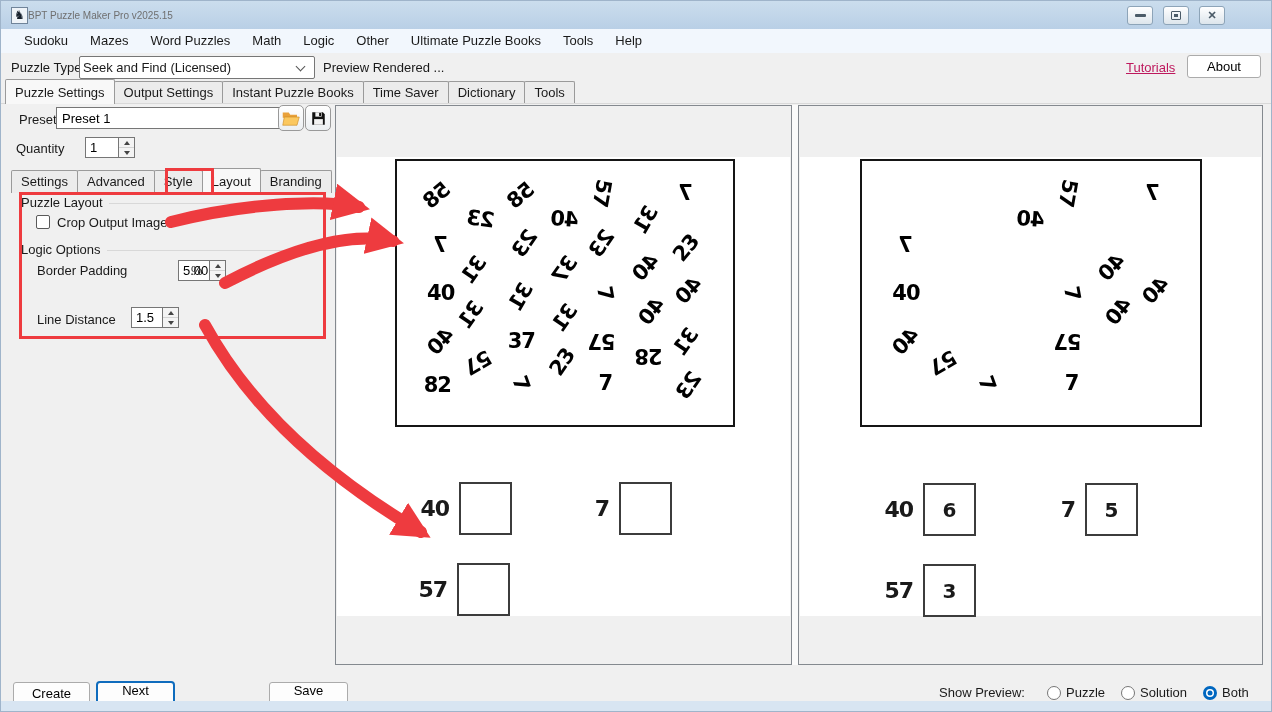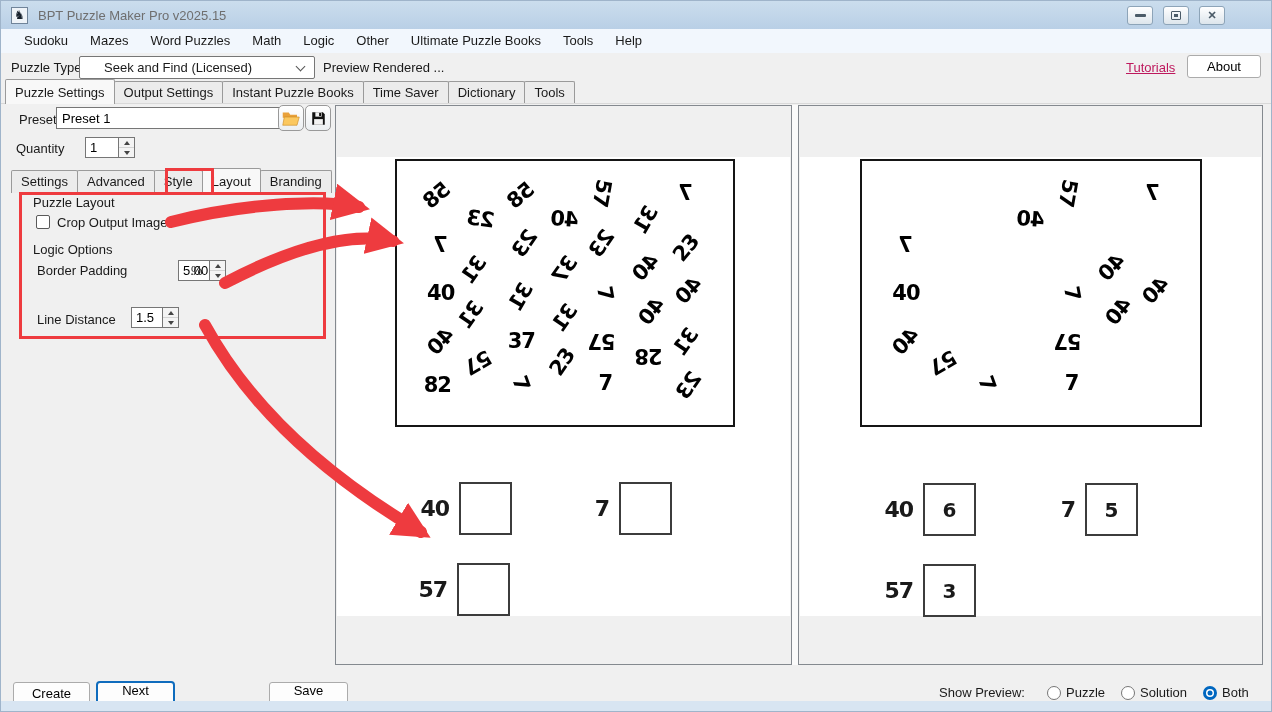--- a/index.html
+++ b/index.html
@@ -6,40 +6,40 @@
   html,body { width:1272px; height:712px; }
   body { font-family:"Liberation Sans",sans-serif; font-size:13px; color:#1a1a1a; }
   .window { position:relative; width:1272px; height:712px; background:#f0f0f0;
             border:1px solid #9fb4ca; overflow:hidden; }
 
   
   .titlebar { position:absolute; left:0; top:0; right:0; height:28px;
               background:linear-gradient(#cbdded,#b9cfe6); display:flex; align-items:center; padding-left:10px; }
   .app-icon { width:17px; height:17px; background:#eef3f8; border:1px solid #70849a;
               display:flex; align-items:center; justify-content:center; font-size:12px; color:#16202c; }
-  .title-text { margin-left:10px; font-size:13px; color:#6f6f6f; }
+  .title-text { font-size:10px; color:#6f6f6f; }
   .win-controls { position:absolute; right:46px; top:5px; display:flex; gap:10px; }
   .win-btn { width:26px; height:19px; border:1px solid #8da4b8; border-radius:3px;
              background:linear-gradient(#ffffff,#dde5ec); display:flex; align-items:center; justify-content:center;
              color:#4b5b68; font-weight:bold; font-size:11px; line-height:1; }
   .glyph-min { width:11px; height:3px; background:#4b5b68; border-radius:1px; }
   .glyph-max { width:10px; height:9px; border:1.5px solid #4b5b68; border-radius:1px;
                display:flex; align-items:center; justify-content:center; }
   .glyph-max i { display:block; width:4px; height:3px; background:#4b5b68; }
 
   
   .menubar { position:absolute; top:28px; left:0; right:0; height:24px; background:#f2f7fd;
              display:flex; align-items:stretch; padding-left:12px; }
   .menu-item { padding:0 11px; line-height:24px; }
 
   
   .toolbar { position:absolute; top:52px; left:0; right:0; height:29px; }
   .pt-label { position:absolute; left:10px; top:7px; }
   .combobox { position:absolute; left:78px; top:3px; width:236px; height:23px; background:#fff;
-              border:1px solid #767676; border-radius:2px; line-height:21px; padding-left:24px; }
+              border:1px solid #767676; border-radius:2px; line-height:21px; padding-left:3px; }
   .chev { position:absolute; right:10px; top:6px; width:7px; height:7px;
           border-right:1.6px solid #555; border-bottom:1.6px solid #555; transform:rotate(45deg); }
   .preview-status { position:absolute; left:322px; top:7px; }
   .tutorials { position:absolute; left:1125px; top:7px; color:#be185d; text-decoration:underline; cursor:pointer; }
   .about-btn { position:absolute; left:1186px; top:2px; width:74px; height:23px; background:#fff;
                border:1px solid #ababab; border-radius:3px; font-size:13px; }
 
   
   .maintabs { position:absolute; top:81px; left:4px; height:22px; display:flex; align-items:flex-end; }
   .tab { padding:3px 9px 4px; border:1px solid #9a9a9a; border-bottom:none; background:#ececec;
@@ -59,21 +59,21 @@
                 font-size:13px; font-family:"Liberation Sans",sans-serif; }
   .spin.wide input { width:31px; }
   .ud { width:17px; height:21px; border:1px solid #767676; display:flex; flex-direction:column; background:#f4f4f4; }
   .ud div { flex:1; display:flex; align-items:center; justify-content:center; }
   .ud div:first-child { border-bottom:1px solid #d4d4d4; }
   .tri-up { width:0; height:0; border-left:3px solid transparent; border-right:3px solid transparent;
             border-bottom:4px solid #444; }
   .tri-down { width:0; height:0; border-left:3px solid transparent; border-right:3px solid transparent;
               border-top:4px solid #444; }
   .subtabs { position:absolute; left:10px; top:67px; display:flex; align-items:flex-end; height:22px; }
-  .grouphead { position:absolute; left:32px; width:298px; display:flex;flex-direction:column; }
+  .grouphead { position:absolute; left:20px; width:298px; display:flex; }
   .grouphead span { padding-right:6px; white-space:nowrap; }
   .grouphead .line { flex:1; height:1px; background:#d8d8d8; margin-top:8px; }
   .checkbox { position:absolute; width:14px; height:14px; background:#fff; border:1px solid #5a5a5a; border-radius:2px; }
   .anno { position:absolute; border:3px solid #ee3b3f; z-index:40; pointer-events:none; }
 
   
   .preview-panel { position:absolute; top:104px; height:560px; background:#f0f0f0; border:1px solid #84898f; }
   .panel-left  { left:334px; width:457px; }
   .panel-right { left:797px; width:465px; }
   .panel-gap { position:absolute; left:791px; top:104px; width:6px; height:560px; background:#fbfbfb; }

